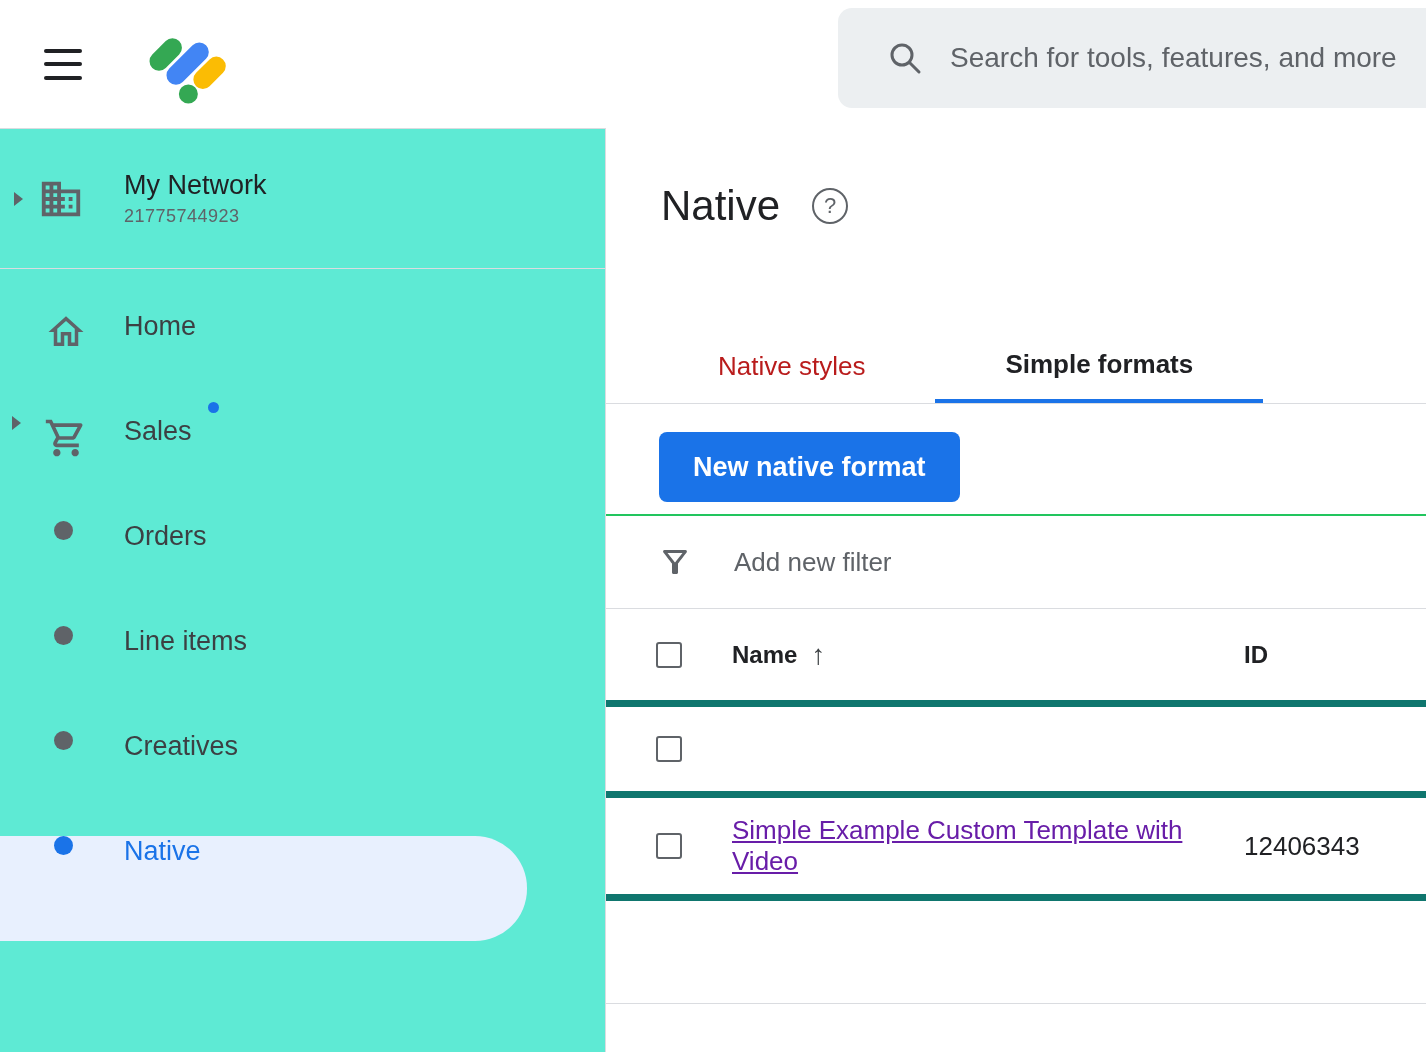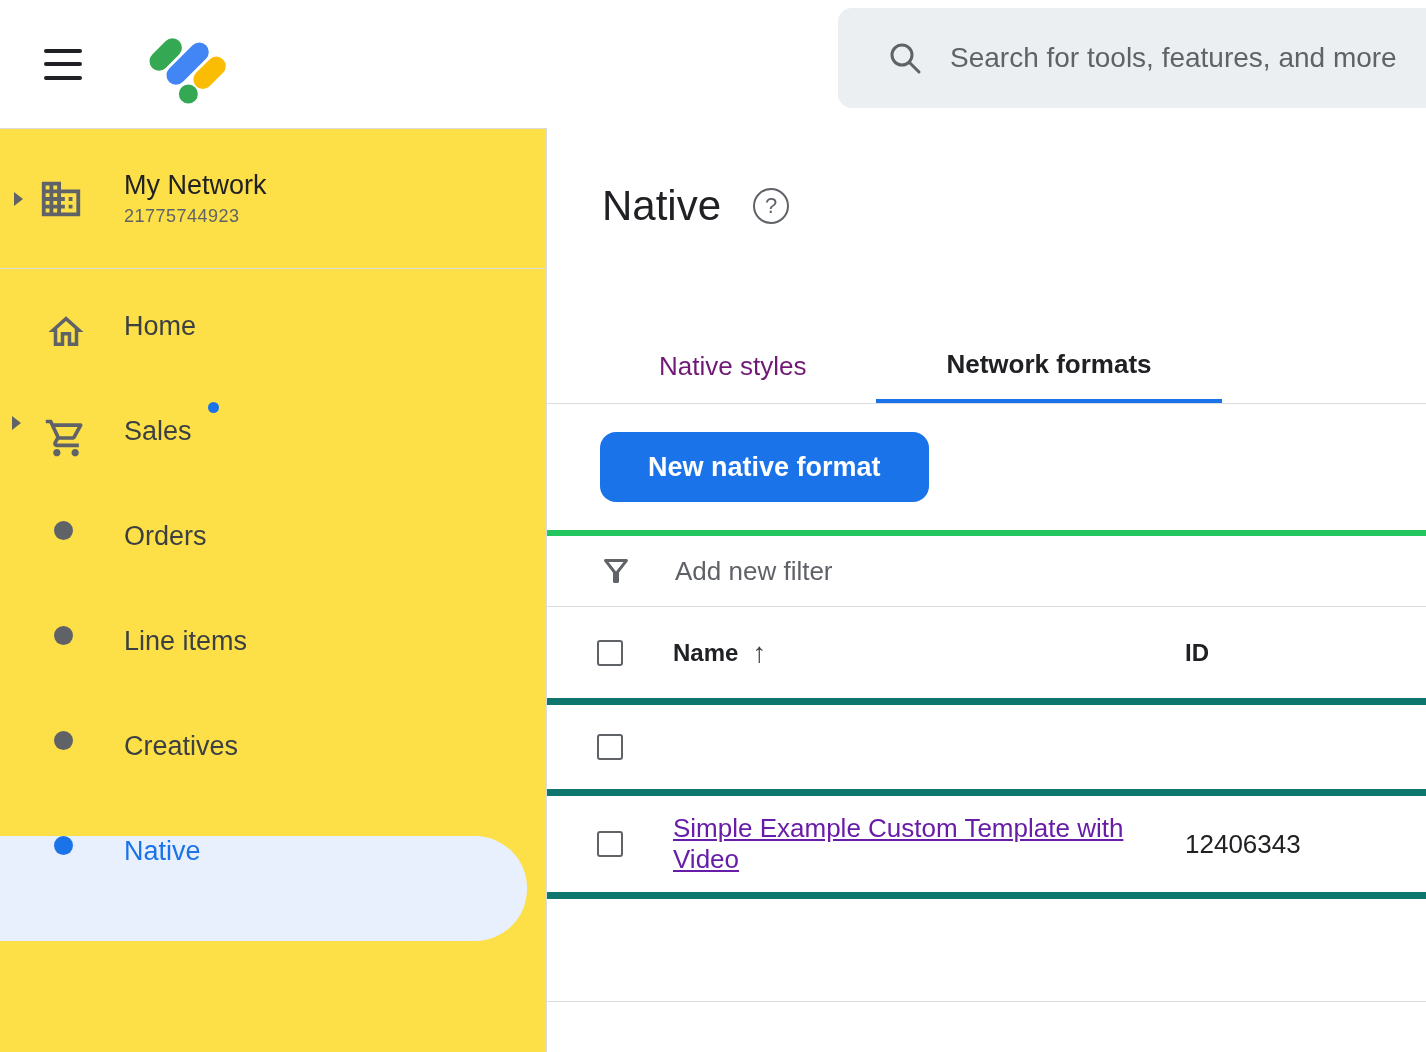--- a/index.html
+++ b/index.html
@@ -12,21 +12,21 @@
   .hamburger i{display:block;height:4px;background:#202124;border-radius:2px}
   .logo{margin-left:62px;display:flex;align-items:center}
   .app-title{margin-left:38px;font-size:40px;color:#5f6368;white-space:nowrap}
   .search{position:absolute;left:838px;top:8px;width:640px;height:100px;background:#eceff1;border-radius:14px;display:flex;align-items:center}
   .search .mag{margin-left:48px;flex:none}
   .search input{border:none;outline:none;background:transparent;font-family:inherit;font-size:28px;color:#202124;margin-left:26px;width:520px}
   .search input::placeholder{color:#5f6368;opacity:1}
 
   
   .content{display:flex;height:924px}
-  .sidebar{width:547px;flex:none;border-top:1px solid #dadce0;border-right:1px solid #dadce0;background:#fde047}
+  .sidebar{width:606px;flex:none;border-top:1px solid #dadce0;border-right:1px solid #dadce0;background:#5eead4}
   .main{flex:1;min-width:0}
 
   
   .network{height:140px;border-bottom:1px solid #dadce0;display:flex;align-items:center;position:relative;cursor:pointer}
   .caret-right{width:0;height:0;border-top:7px solid transparent;border-bottom:7px solid transparent;border-left:9px solid #5f6368}
   .network .caret-right{position:absolute;left:14px}
   .network-icon{position:absolute;left:38px;display:flex}
   .network-text{margin-left:124px}
   .network-name{font-size:27px;color:#202124}
   .network-id{font-size:18px;color:#5f6368;margin-top:5px;letter-spacing:.5px}
@@ -40,24 +40,24 @@
   .dot{position:absolute;left:54px;width:19px;height:19px;border-radius:50%;background:#5f6368}
   .dot.blue{background:#1a73e8}
   .badge-dot{display:inline-block;width:11px;height:11px;border-radius:50%;background:#1a73e8;margin-left:16px;transform:translateY(-14px)}
   .nav-item.active{width:527px;background:#e8f0fe;border-radius:0 52px 52px 0}
 
   
   .title-row{margin:54px 0 0 55px;display:flex;align-items:center;gap:32px}
   .page-title{font-size:42px;font-weight:400;color:#202124}
   .help{width:36px;height:36px;border:2.5px solid #5f6368;border-radius:50%;color:#5f6368;font-size:22px;display:flex;align-items:center;justify-content:center;cursor:pointer;flex:none}
   .tabs{margin-top:100px;height:74px;display:flex;border-bottom:1px solid #dadce0;padding-left:42px}
-  .tab{padding:0 70px;display:flex;align-items:center;font-size:26px;color:#701a75;cursor:pointer}
+  .tab{padding:0 70px;display:flex;align-items:center;font-size:26px;color:#b91c1c;cursor:pointer}
   .tab.active{color:#202124;font-weight:700;border-bottom:4px solid #1a73e8}
-  .new-btn{margin:28px 0 0 53px;height:70px;padding:0 48px;border:none;border-radius:16px;background:#1a73e8;color:#fff;font-family:inherit;font-size:27px;font-weight:700;cursor:pointer}
-  .filter-row{margin-top:28px;height:77px;border-top:6px solid #22c55e;border-bottom:1px solid #dadce0;display:flex;align-items:center;padding-left:51px}
+  .new-btn{margin:28px 0 0 53px;height:70px;padding:0 34px;border:none;border-radius:8px;background:#1a73e8;color:#fff;font-family:inherit;font-size:27px;font-weight:700;cursor:pointer}
+  .filter-row{margin-top:12px;height:95px;border-top:2px solid #22c55e;border-bottom:1px solid #dadce0;display:flex;align-items:center;padding-left:51px}
   .filter-label{margin-left:41px;font-size:26px;color:#5f6368}
 
   .grid-row{display:grid;grid-template-columns:76px 512px 1fr;align-items:center;padding-left:50px;border-bottom:7px solid #0f766e}
   .thead{height:98px}
   .checkbox{width:26px;height:26px;border:2px solid #5f6368;border-radius:3px;background:#fff;cursor:pointer}
   .col-name-h{font-size:24px;font-weight:700;color:#202124;display:flex;align-items:center;cursor:pointer}
   .sort-arrow{margin-left:14px;font-size:28px;font-weight:400;color:#3c4043}
   .col-id-h{font-size:24px;font-weight:700;color:#202124}
   .trow1{height:91px}
   .trow2{height:103px}
@@ -162,21 +162,21 @@
 
   <div class="main">
 
     <div class="title-row">
       <span class="page-title">Native</span>
       <span class="help">?</span>
     </div>
 
     <div class="tabs">
       <div class="tab">Native styles</div>
-      <div class="tab active">Network formats</div>
+      <div class="tab active">Simple formats</div>
     </div>
 
     <button class="new-btn">New native format</button>
 
     <div class="filter-row">
       <svg width="36" height="36" viewBox="0 0 24 24">
         <path fill="#5f6368" d="M7 6h10l-5.01 6.3L7 6zm-2.75-.39C6.27 8.2 10 13 10 13v6c0 .55.45 1 1 1h2c.55 0 1-.45 1-1v-6s3.72-4.8 5.74-7.39c.51-.66.04-1.61-.79-1.61H5.04c-.83 0-1.3.95-.79 1.61z"></path>
       </svg>
       <span class="filter-label">Add new filter</span>
     </div>

